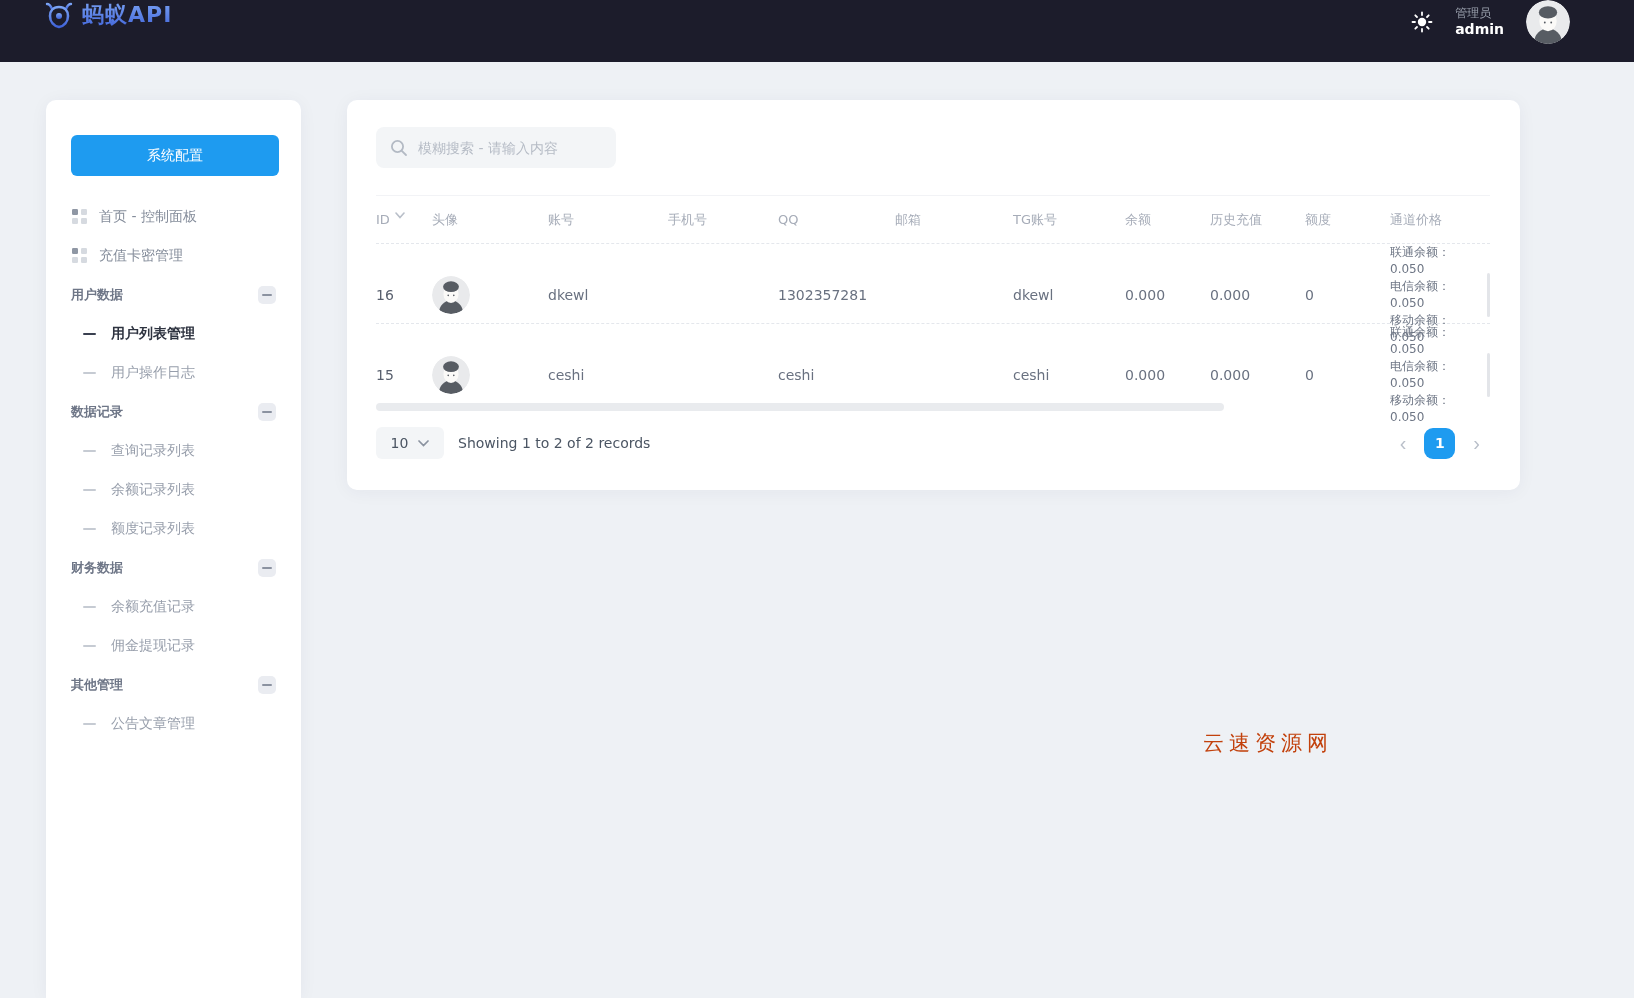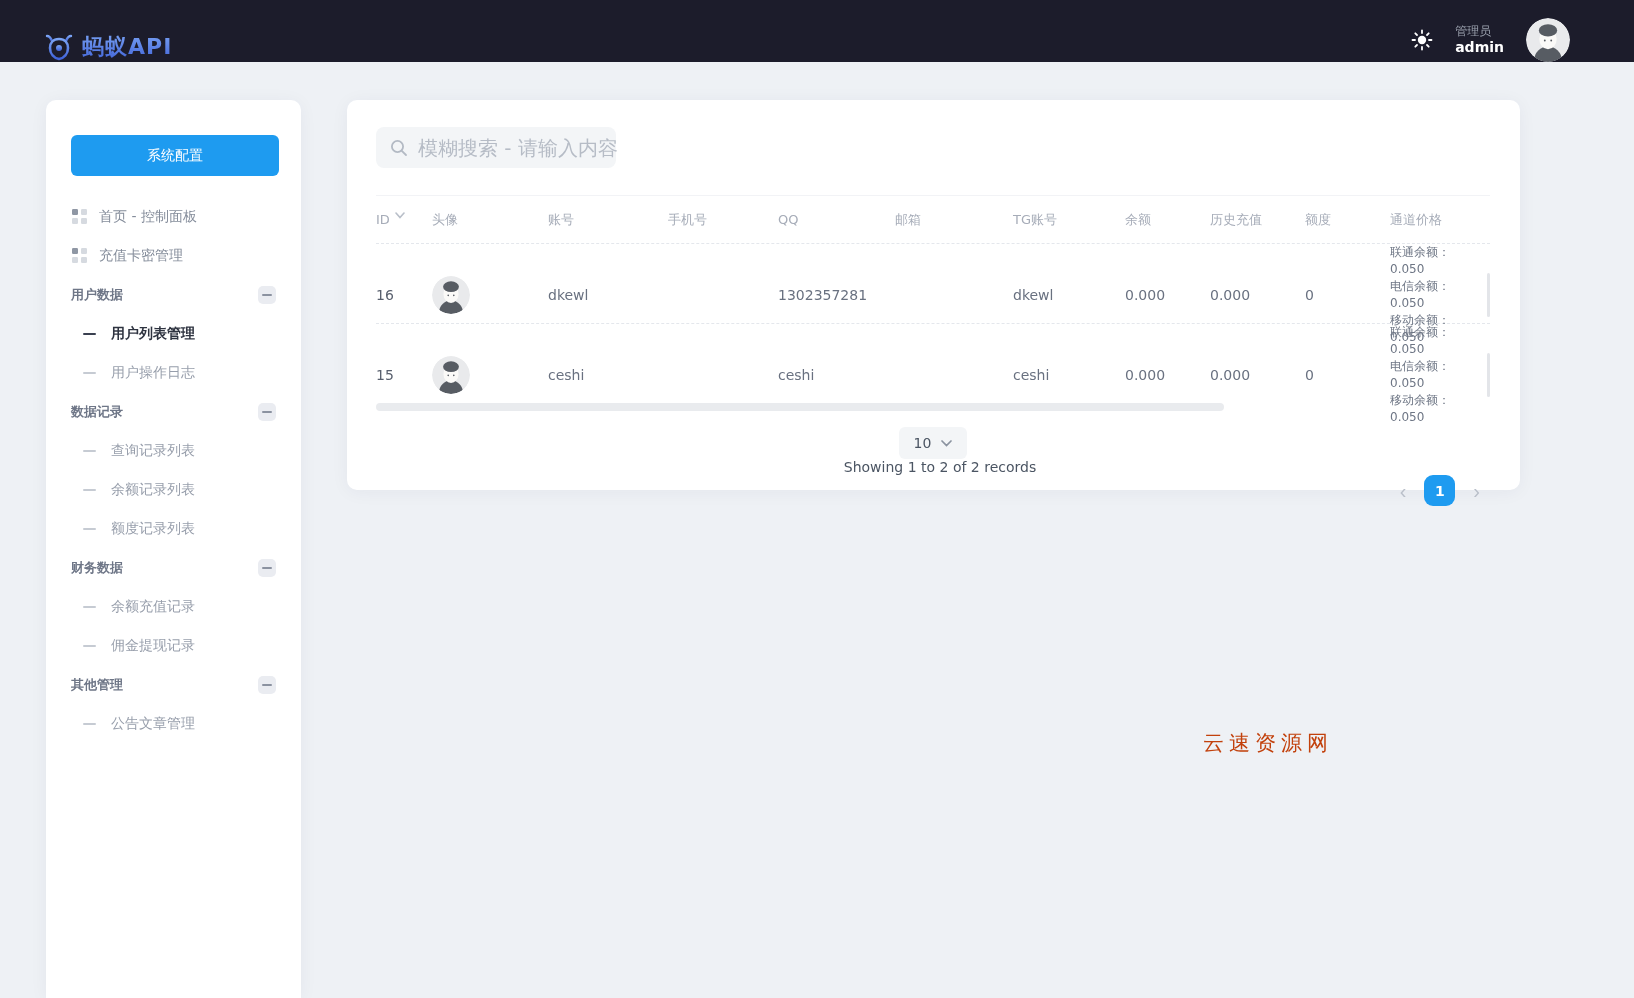--- a/index.html
+++ b/index.html
@@ -5,21 +5,21 @@
   * { margin:0; padding:0; box-sizing:border-box; }
   html,body { width:1634px; height:998px; }
   body {
     background:#eef1f5;
     font-family:"DejaVu Sans","Liberation Sans",sans-serif;
     position:relative; overflow:hidden;
   }
   
   .navbar {
     position:absolute; top:0; left:0; width:1634px; height:62px;
-    background:#1c1c2b; display:flex; align-items:flex-end;
+    background:#1c1c2b; display:flex; align-items:flex-start;
     padding:0 64px 0 44px;
   }
   .logo { display:flex; align-items:center; gap:8px; cursor:pointer; }
   .logo-text {
     font-size:22px; font-weight:bold; letter-spacing:1px;
     background:linear-gradient(180deg,#7ba4f4 0%,#3f62d8 100%);
     -webkit-background-clip:text; background-clip:text; color:transparent;
   }
   .nav-right { margin-left:auto; display:flex; align-items:center; gap:22px; }
   .theme-btn { background:none; border:none; cursor:pointer; display:flex; }
@@ -64,21 +64,21 @@
     background:#ffffff; border-radius:10px;
     box-shadow:0 2px 18px rgba(30,40,70,.05);
     padding:27px 30px 0 29px;
   }
   .search-box {
     width:240px; height:41px; background:#f3f5f7; border-radius:8px;
     display:flex; align-items:center; gap:10px; padding:0 14px;
   }
   .search-box input {
     border:none; background:transparent; outline:none; flex:1;
-    font-size:20px; color:#4b5563; font-family:inherit;
+    font-size:14px; color:#4b5563; font-family:inherit;
   }
   .search-box input::placeholder { color:#b6bcc6; }
   .tgrid {
     display:grid; align-items:center;
     grid-template-columns:56px 116px 120px 110px 117px 118px 112px 85px 95px 85px 1fr;
   }
   .thead { margin-top:27px; height:48px; border-top:1px solid #f2f3f6; }
   .th { font-size:13px; color:#a6acb8; display:flex; align-items:flex-start; gap:5px; }
   .trow { height:80px; border-top:1px dashed #e4e7ec; }
   .td { font-size:14px; color:#697180; }
@@ -89,21 +89,21 @@
     line-height:17px; padding-right:9px;
   }
   .price-cell .mini-scrollbar {
     position:absolute; right:0; top:50%; transform:translateY(-50%);
     width:3px; height:44px; background:#e3e5e9; border-radius:2px;
   }
   .hscrollbar {
     margin-top:0; width:848px; height:8px; border-radius:4px;
     background:#e9ebee; cursor:pointer;
   }
-  .card-footer { margin-top:16px; display:flex; align-items:center;flex-direction:column; }
+  .card-footer { margin-top:16px; display:flex; align-items:center; }
   .page-size {
     width:68px; height:32px; background:#f3f5f7; border-radius:6px;
     display:flex; align-items:center; justify-content:center; gap:10px;
     border:none; cursor:pointer; font-family:inherit;
   }
   .page-size span { font-size:14px; color:#4b5563; }
   .summary { margin-left:14px; font-size:14px; color:#4b5563; }
   .pagination { margin-left:auto; display:flex; align-items:center; gap:14px; padding-right:6px; }
   .pg-arrow { background:none; border:none; font-size:20px; color:#b9bfc9; cursor:pointer; line-height:1; padding:2px 4px; }
   .pg-page {

